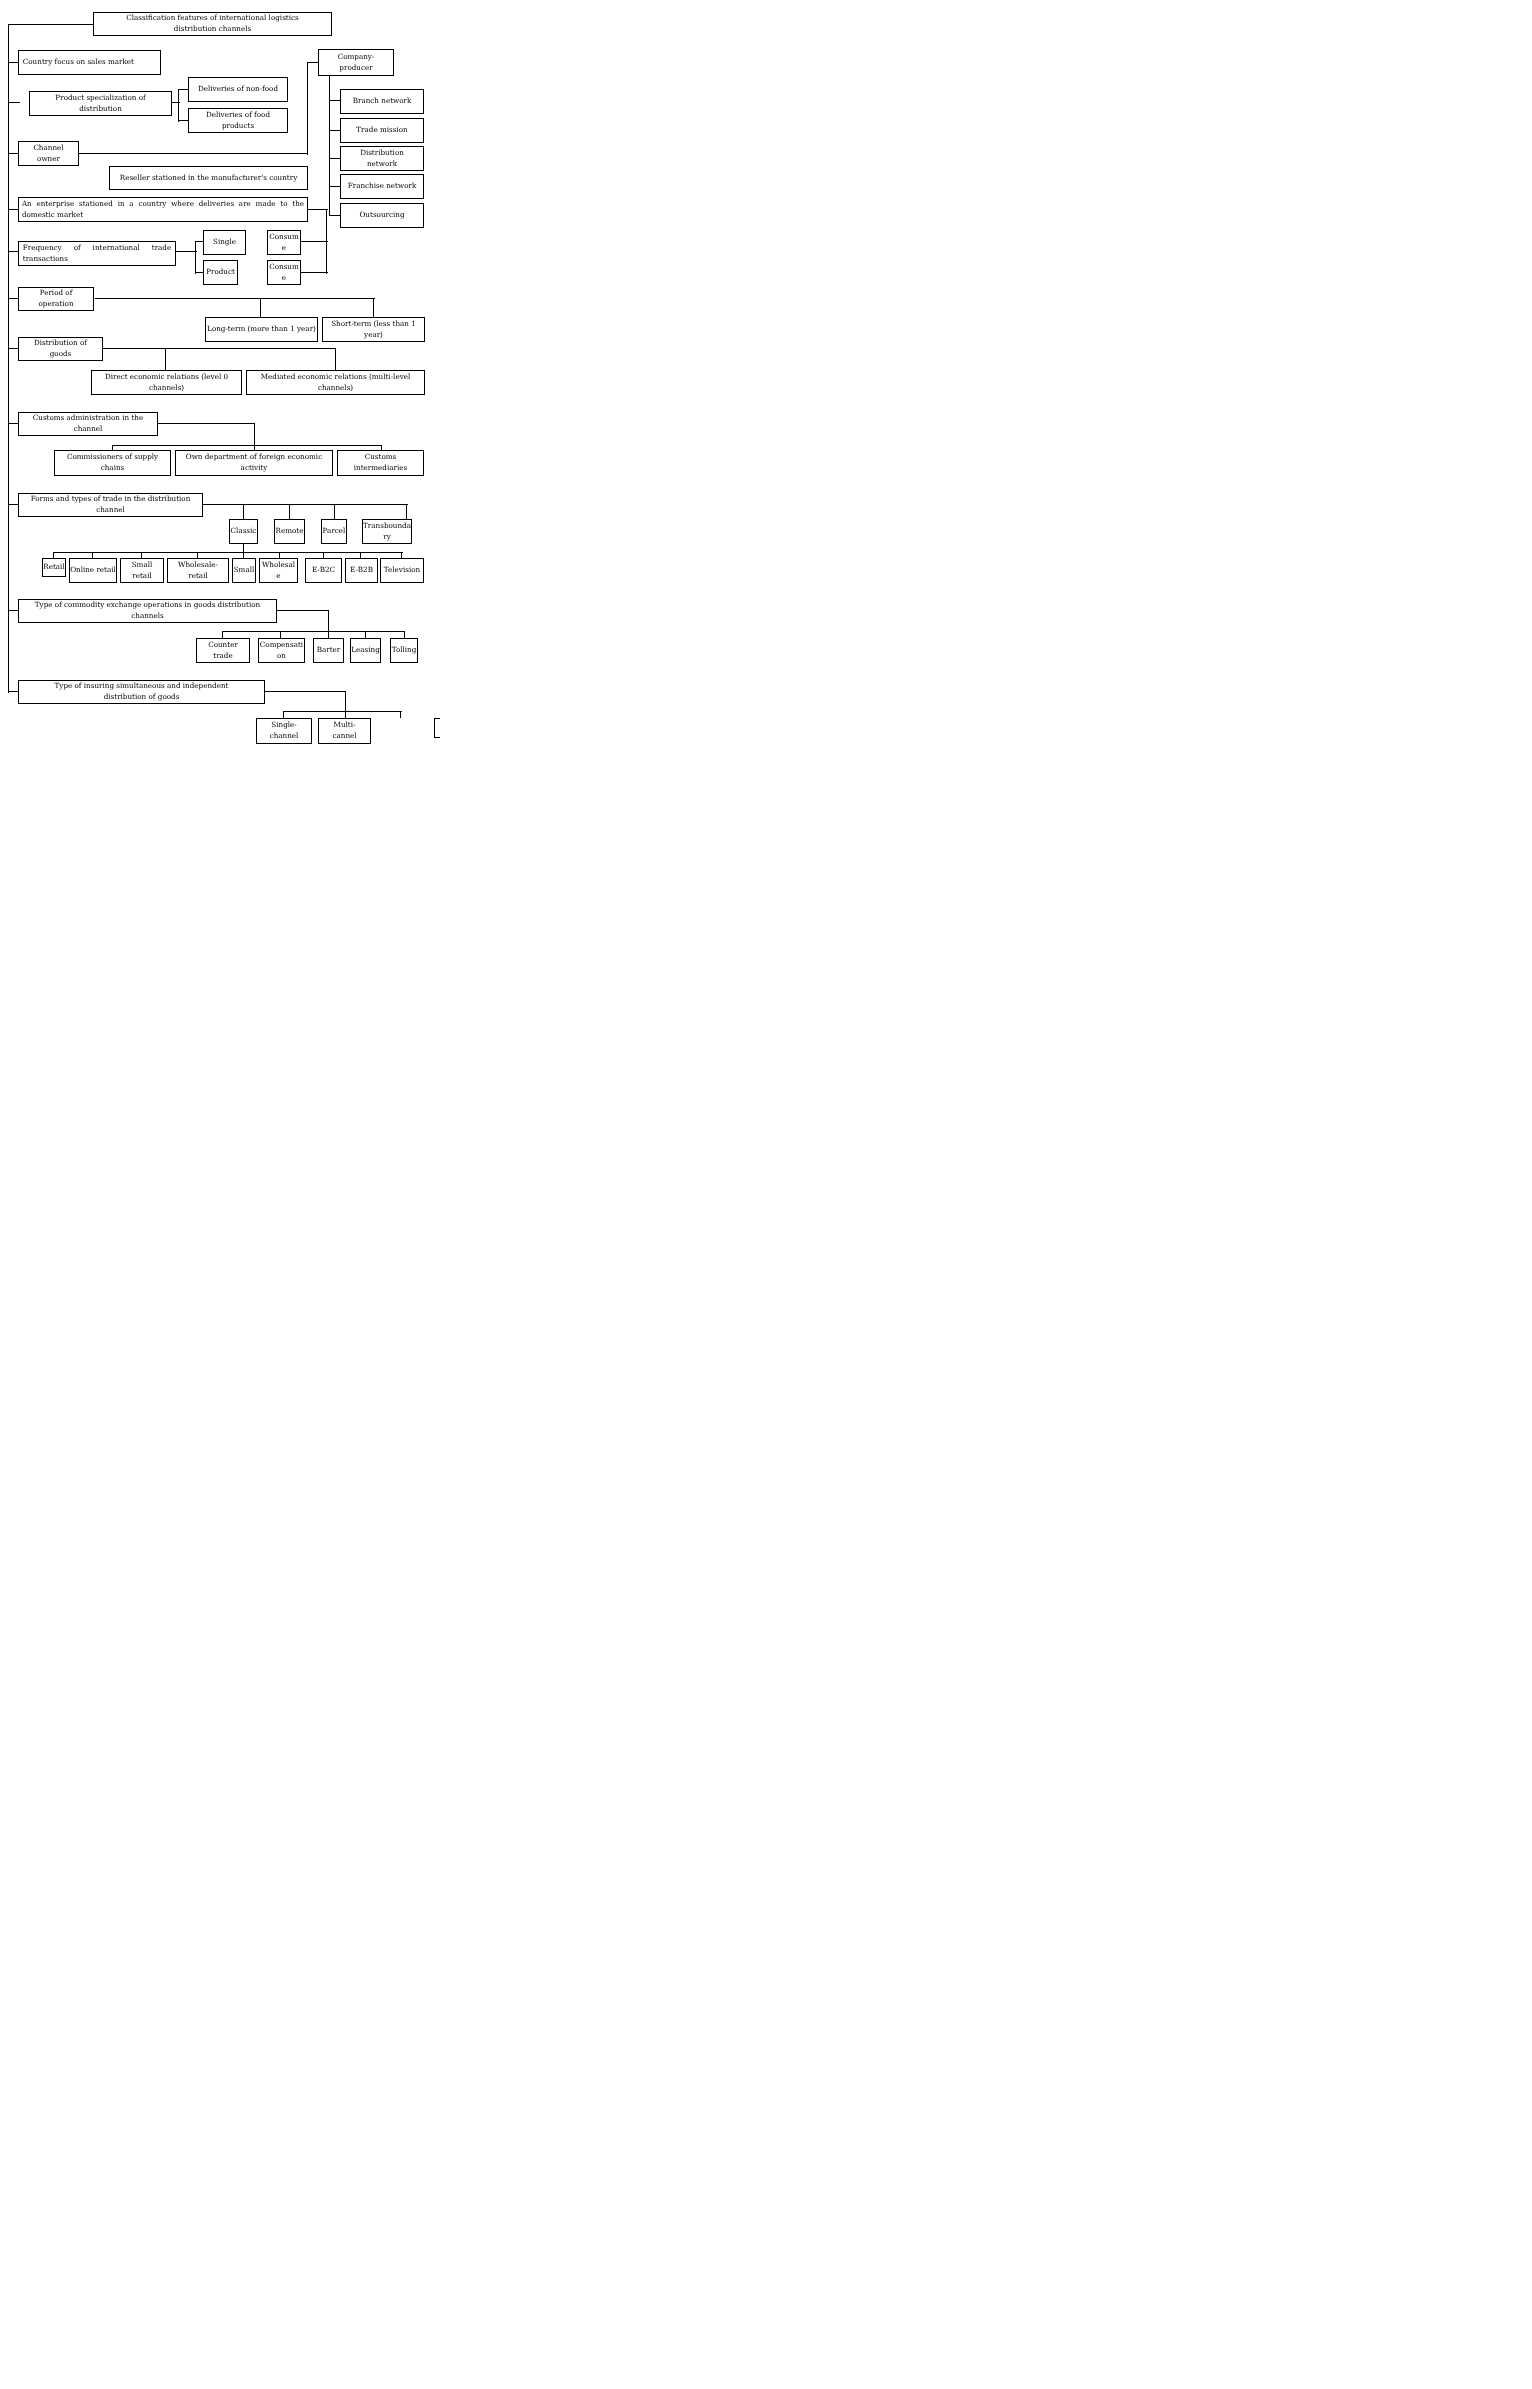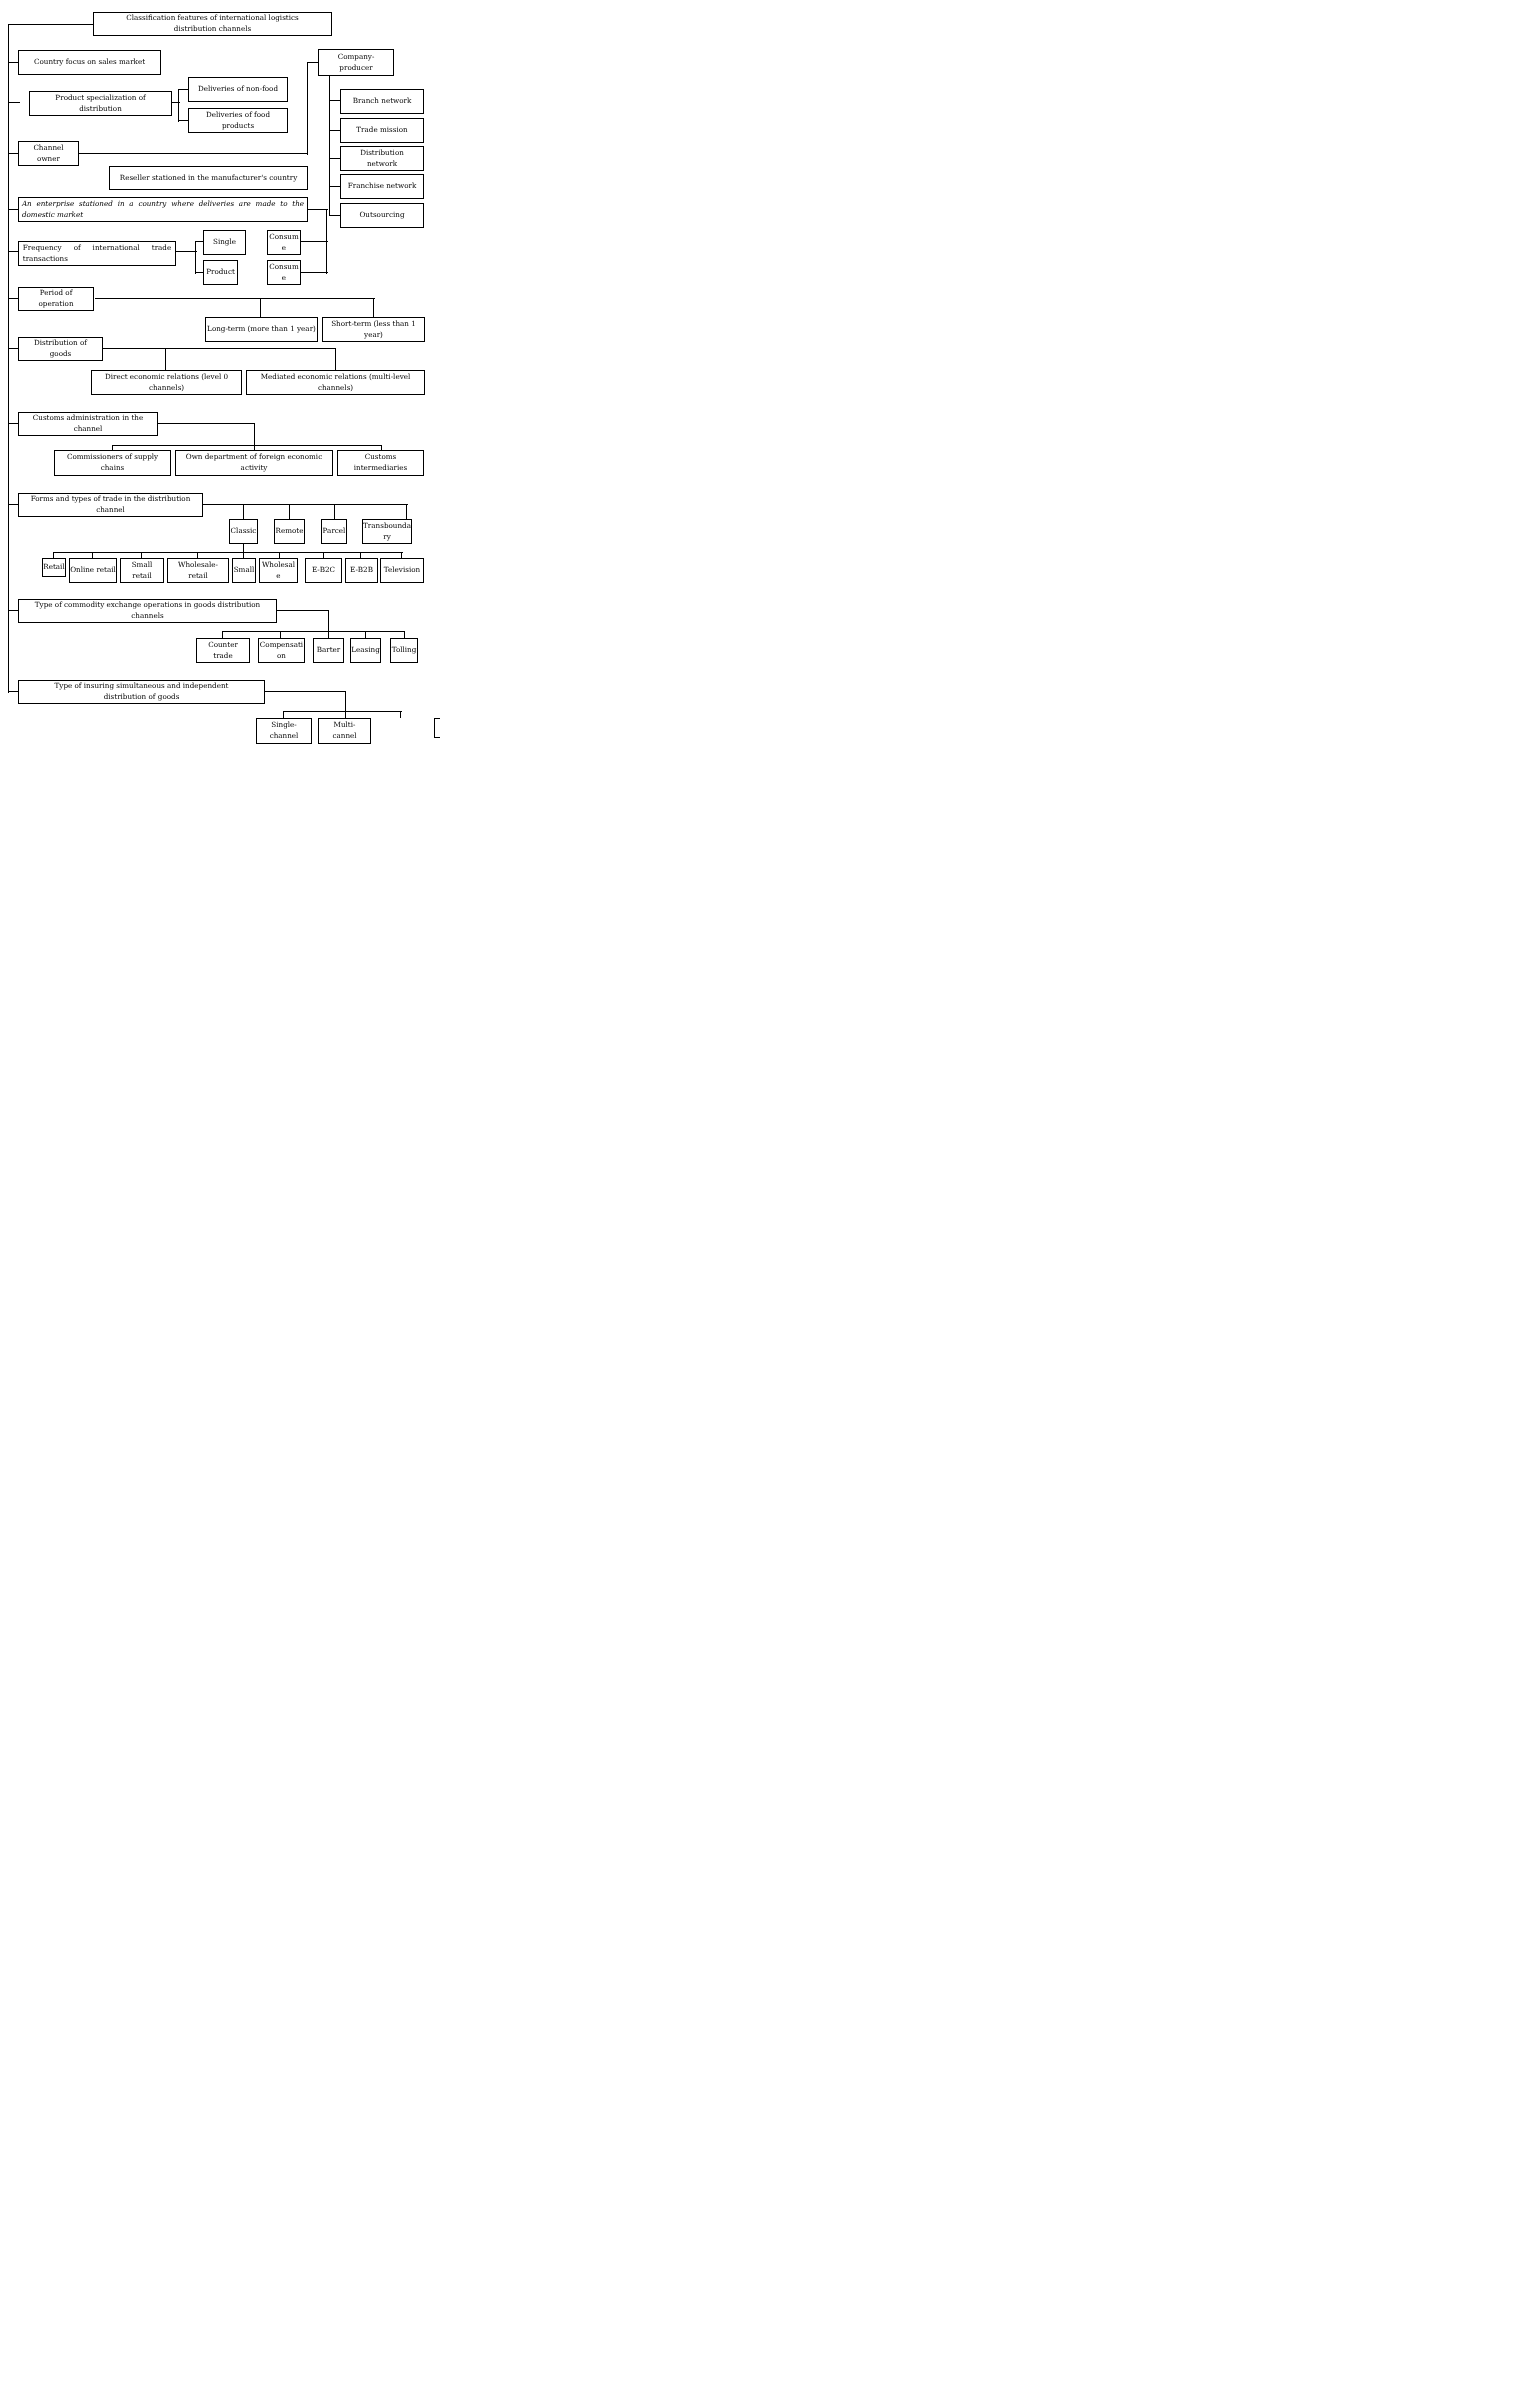--- a/index.html
+++ b/index.html
@@ -2,40 +2,40 @@
 <html style="font-size:7.6px"><head>
 <meta charset="utf-8">
 <style>
   html,body{margin:0;padding:0;background:#ffffff;}
   .canvas{position:relative;width:440px;height:760px;background:#ffffff;overflow:hidden;
           font-family:"DejaVu Serif","Liberation Serif",serif;color:#000;}
   .box{position:absolute;box-sizing:border-box;background:#fff;border:1.9px solid #000;
        display:flex;align-items:center;justify-content:center;
        font-size:7.2px;line-height:1.5;}
   .box>span{display:block;width:100%;text-align:center;}
-  .left>span{text-align:center;}
+  .left>span{text-align:left;}
   .just>span{text-align:justify;}
   .ba>span{word-break:break-all;}
   .ln{position:absolute;background:#000;}
 
   
   .n-title{left:93px;top:12px;width:239px;height:24px;padding:0 14.3px;}
   .n-country{left:18px;top:50px;width:143px;height:25px;padding:0 3.8px;}
   .n-product{left:29px;top:91px;width:143px;height:25px;padding:0 9.6px;}
   .n-nonfood{left:188px;top:77px;width:100px;height:25px;}
   .n-food{left:188px;top:108px;width:100px;height:25px;}
   .n-company{left:318px;top:49px;width:76px;height:27px;padding:0 5.7px;}
   .n-branch{left:340px;top:89px;width:84px;height:25px;}
   .n-trademission{left:340px;top:118px;width:84px;height:25px;}
   .n-distnetwork{left:340px;top:146px;width:84px;height:25px;padding:0 5.7px;}
   .n-franchise{left:340px;top:174px;width:84px;height:25px;}
   .n-outsourcing{left:340px;top:203px;width:84px;height:25px;}
   .n-channelowner{left:18px;top:141px;width:61px;height:25px;padding:0 6.7px;}
   .n-reseller{left:109px;top:166px;width:199px;height:24.4px;}
-  .n-enterprise{left:18px;top:197px;width:290px;height:25px;padding:0 2.9px;font-style:italic;}
+  .n-enterprise{left:18px;top:197px;width:290px;height:25px;padding:0 2.9px;}
   .n-frequency{left:18px;top:241px;width:158px;height:25px;padding:0 3.8px;}
   .n-single{left:203px;top:230px;width:43px;height:25px;}
   .n-repeated{left:203px;top:260px;width:35px;height:25px;}
   .n-consume1{left:267px;top:230px;width:34px;height:25px;}
   .n-consume2{left:267px;top:260px;width:34px;height:25px;}
   .n-period{left:18px;top:287px;width:76px;height:24.4px;padding:0 7.6px;}
   .n-longterm{left:205px;top:317px;width:113px;height:25px;}
   .n-shortterm{left:322px;top:317px;width:103px;height:25px;}
   .n-distgoods{left:18px;top:337px;width:85px;height:24.4px;padding:0 6.7px;}
   .n-direct{left:91px;top:370px;width:151px;height:25px;}

